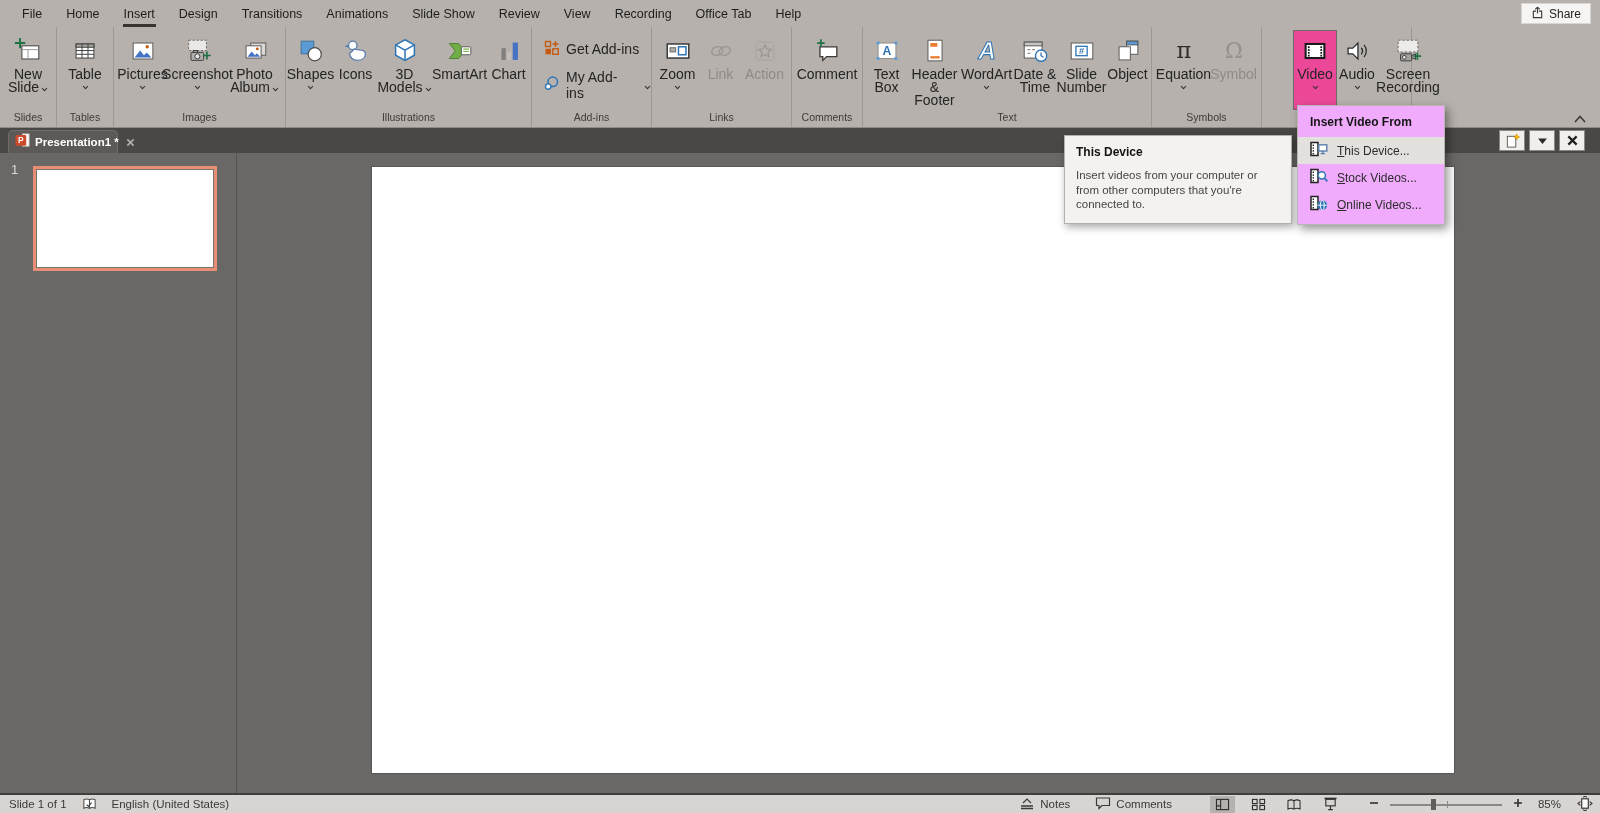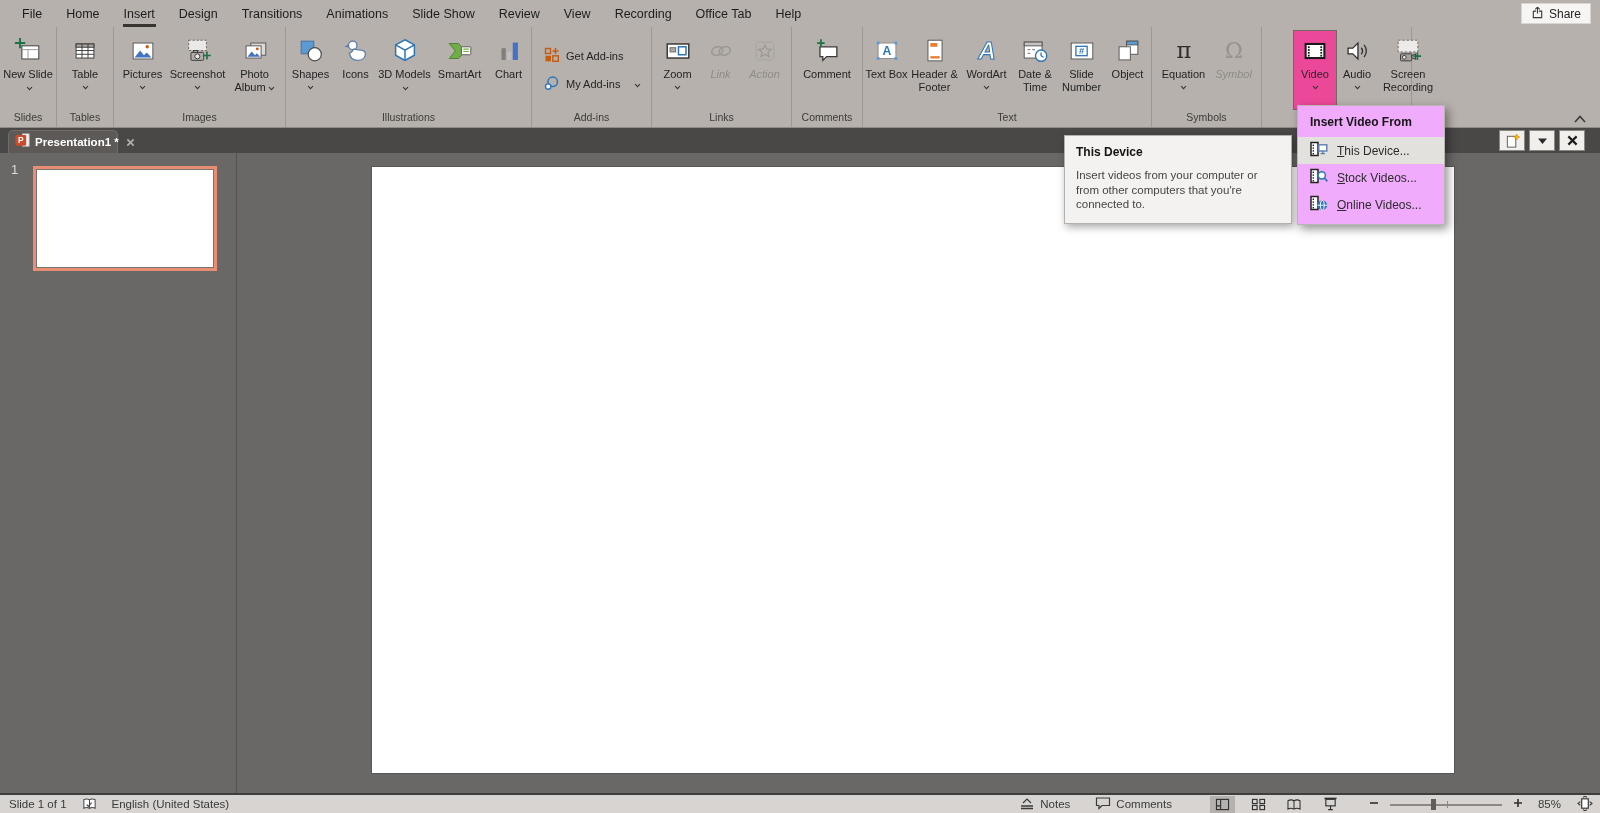--- a/index.html
+++ b/index.html
@@ -20,26 +20,26 @@
 
   
   .ribbon { position:absolute; top:27px; left:0; width:1600px; height:101px; background:#b6b1ac;
             border-bottom:1px solid #8f8b86; display:flex; }
   .rgroup { height:100%; display:flex; flex-direction:column; border-right:1px solid #9d9893; flex:none; }
   .rbtns { flex:1; display:flex; align-items:stretch; justify-content:center; padding-top:3px; }
   .rgl { height:17px; text-align:center; font-size:10.5px; color:#3e3b38; line-height:14px; }
   .rbtn { display:flex; flex-direction:column; align-items:center; padding-top:3px; flex:none; }
   .rbtn.pressed { background:#ec4899; border:1px solid #6e6a65; padding-top:2px; }
   .ric { height:35px; display:flex; align-items:center; justify-content:center; }
-  .rlbl { font-size:11px; line-height:13px; color:#242424; text-align:center; }
-  .rbtn.disabled .rlbl { color:#8f8b88;font-style:italic; }
+  .rlbl { font-size:14px; line-height:13px; color:#242424; text-align:center; }
+  .rbtn.disabled .rlbl { color:#8f8b88; }
   .chin svg { margin-left:2px; }
   .chbelow { height:12px; display:flex; align-items:center; justify-content:center; }
   .addins { flex-direction:column; justify-content:center; gap:10px; padding-left:12px; align-items:flex-start; }
-  .arow { display:flex; align-items:center; gap:6px; font-size:11px; color:#242424; }
+  .arow { display:flex; align-items:center; gap:6px; font-size:14px; color:#242424; }
   .collapse-ribbon { position:absolute; right:11px; bottom:5px; width:16px; height:12px; }
 
   
   .tabbar { position:absolute; top:128px; left:0; width:1600px; height:25px; background:#4a4846; }
   .doc-tab { position:absolute; left:8px; top:2px; width:110px; height:23px; background:#5c5957;
              border:1px solid #6f6c69; border-bottom:none; border-radius:5px 5px 0 0;
              display:flex; align-items:center; gap:5px; padding:0 6px; }
   .doc-tab-title { color:#ffffff; font-weight:bold; font-size:11.5px; white-space:nowrap; }
   .ot-buttons { position:absolute; right:15px; top:2px; display:flex; gap:4px; }
   .ot-btn { width:26px; height:21px; background:#f1efec; border:1px solid #8b8885;

